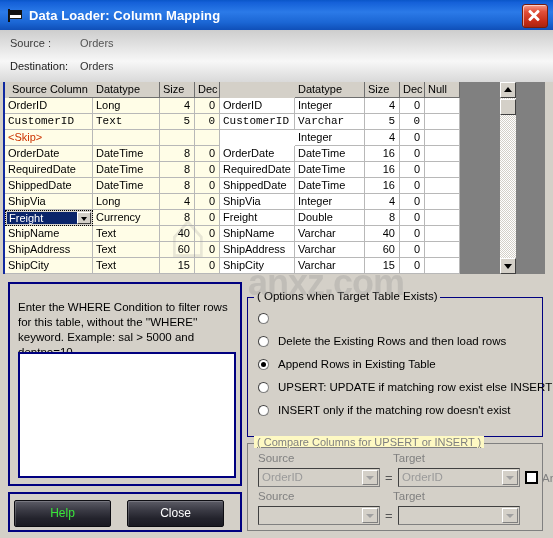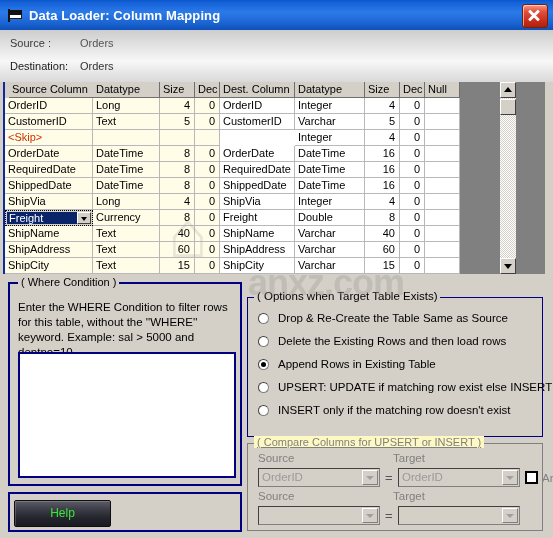--- a/index.html
+++ b/index.html
@@ -504,41 +504,40 @@
       <span class="lbl">Destination:</span><span class="val">Orders</span>
     </div>
   </div>
 
   <div id="grid">
     <div id="grid-headrow">
         <div class="hcell" style="left: 4px; width: 88px;">Source Column</div>
         <div class="hcell" style="left: 88px; width: 67px;">Datatype</div>
         <div class="hcell" style="left: 155px; width: 35px;">Size</div>
         <div class="hcell" style="left: 190px; width: 25px;">Dec</div>
-        <div class="hcell" style="left: 215px; width: 75px;">Dest. Column</div>
         <div class="hcell" style="left: 290px; width: 70px;">Datatype</div>
         <div class="hcell" style="left: 360px; width: 35px;">Size</div>
         <div class="hcell" style="left: 395px; width: 25px;">Dec</div>
         <div class="hcell" style="left: 420px; width: 35px;">Null</div>
         <div class="hcell filler" style="left: 455px; width: 85px;"></div>
       </div>
     <div class="grid-rows" id="grid-rows">
         <div class="grow" style="top: 0px;">
           <div class="cell src" style="left: 0px; width: 88px;">OrderID</div>
           <div class="cell src" style="left: 88px; width: 67px;">Long</div>
           <div class="cell src num" style="left: 155px; width: 35px;">4</div>
           <div class="cell src num" style="left: 190px; width: 25px;">0</div>
           <div class="cell dst" style="left: 215px; width: 75px;">OrderID</div>
           <div class="cell dst" style="left: 290px; width: 70px;">Integer</div>
           <div class="cell dst num" style="left: 360px; width: 35px;">4</div>
           <div class="cell dst num" style="left: 395px; width: 25px;">0</div>
           <div class="cell dst" style="left: 420px; width: 35px;"></div>
           <div class="cell gridpad" style="left: 455px; width: 85px;"></div>
         </div>
-        <div class="grow" style="top: 16px;">
+        <div class="grow" style="top: 16px; font-family: Liberation Mono, monospace;">
           <div class="cell src" style="left: 0px; width: 88px;">CustomerID</div>
           <div class="cell src" style="left: 88px; width: 67px;">Text</div>
           <div class="cell src num" style="left: 155px; width: 35px;">5</div>
           <div class="cell src num" style="left: 190px; width: 25px;">0</div>
           <div class="cell dst" style="left: 215px; width: 75px;">CustomerID</div>
           <div class="cell dst" style="left: 290px; width: 70px;">Varchar</div>
           <div class="cell dst num" style="left: 360px; width: 35px;">5</div>
           <div class="cell dst num" style="left: 395px; width: 25px;">0</div>
           <div class="cell dst" style="left: 420px; width: 35px;"></div>
           <div class="cell gridpad" style="left: 455px; width: 85px;"></div>
@@ -658,35 +657,34 @@
     <div id="grid-rightpad"></div>
     <div id="grid-scroll">
       <div class="track"></div>
       <div class="sbtn up"></div>
       <div id="grid-thumb"></div>
       <div class="sbtn down"></div>
     </div>
   </div>
 
   <div id="where-group">
-    <span id="where-legend">( Where Condition )</span>
     <div id="where-desc">Enter the WHERE Condition to filter rows for this table, without the ''WHERE'' keyword. Example: sal &gt; 5000 and deptno=10</div>
     <div id="where-input"></div>
   </div>
 
   <div id="btn-panel">
     <div class="gbtn" id="help-btn">Help</div>
+    <div class="gbtn" id="close-btn2">Close</div>
   </div>
 
   <div id="opts-group">
     <span id="opts-legend">( Options when Target Table Exists)</span>
     <div id="opts-list">
         <div class="radio-row" style="top: 12px;">
           <span class="radio"></span>
-          <span>Drop &amp; Re-Create the Table Same as Source</span>
         </div>
         <div class="radio-row" style="top: 35px;">
           <span class="radio"></span>
           <span>Delete the Existing Rows and then load rows</span>
         </div>
         <div class="radio-row" style="top: 58px;">
           <span class="radio checked"></span>
           <span>Append Rows in Existing Table</span>
         </div>
         <div class="radio-row" style="top: 81px;">

